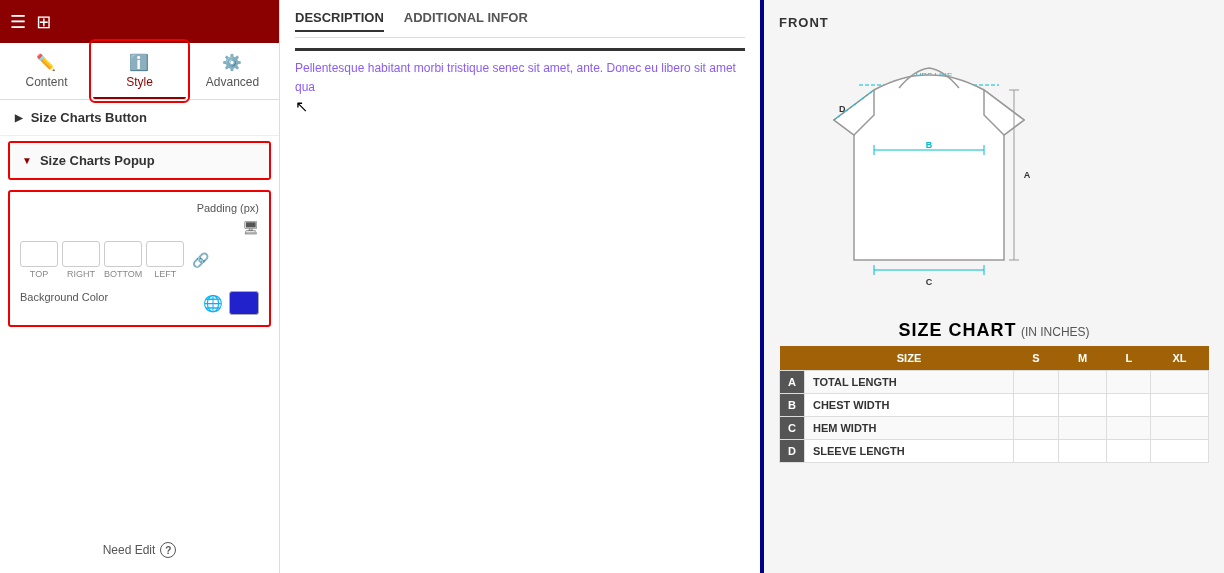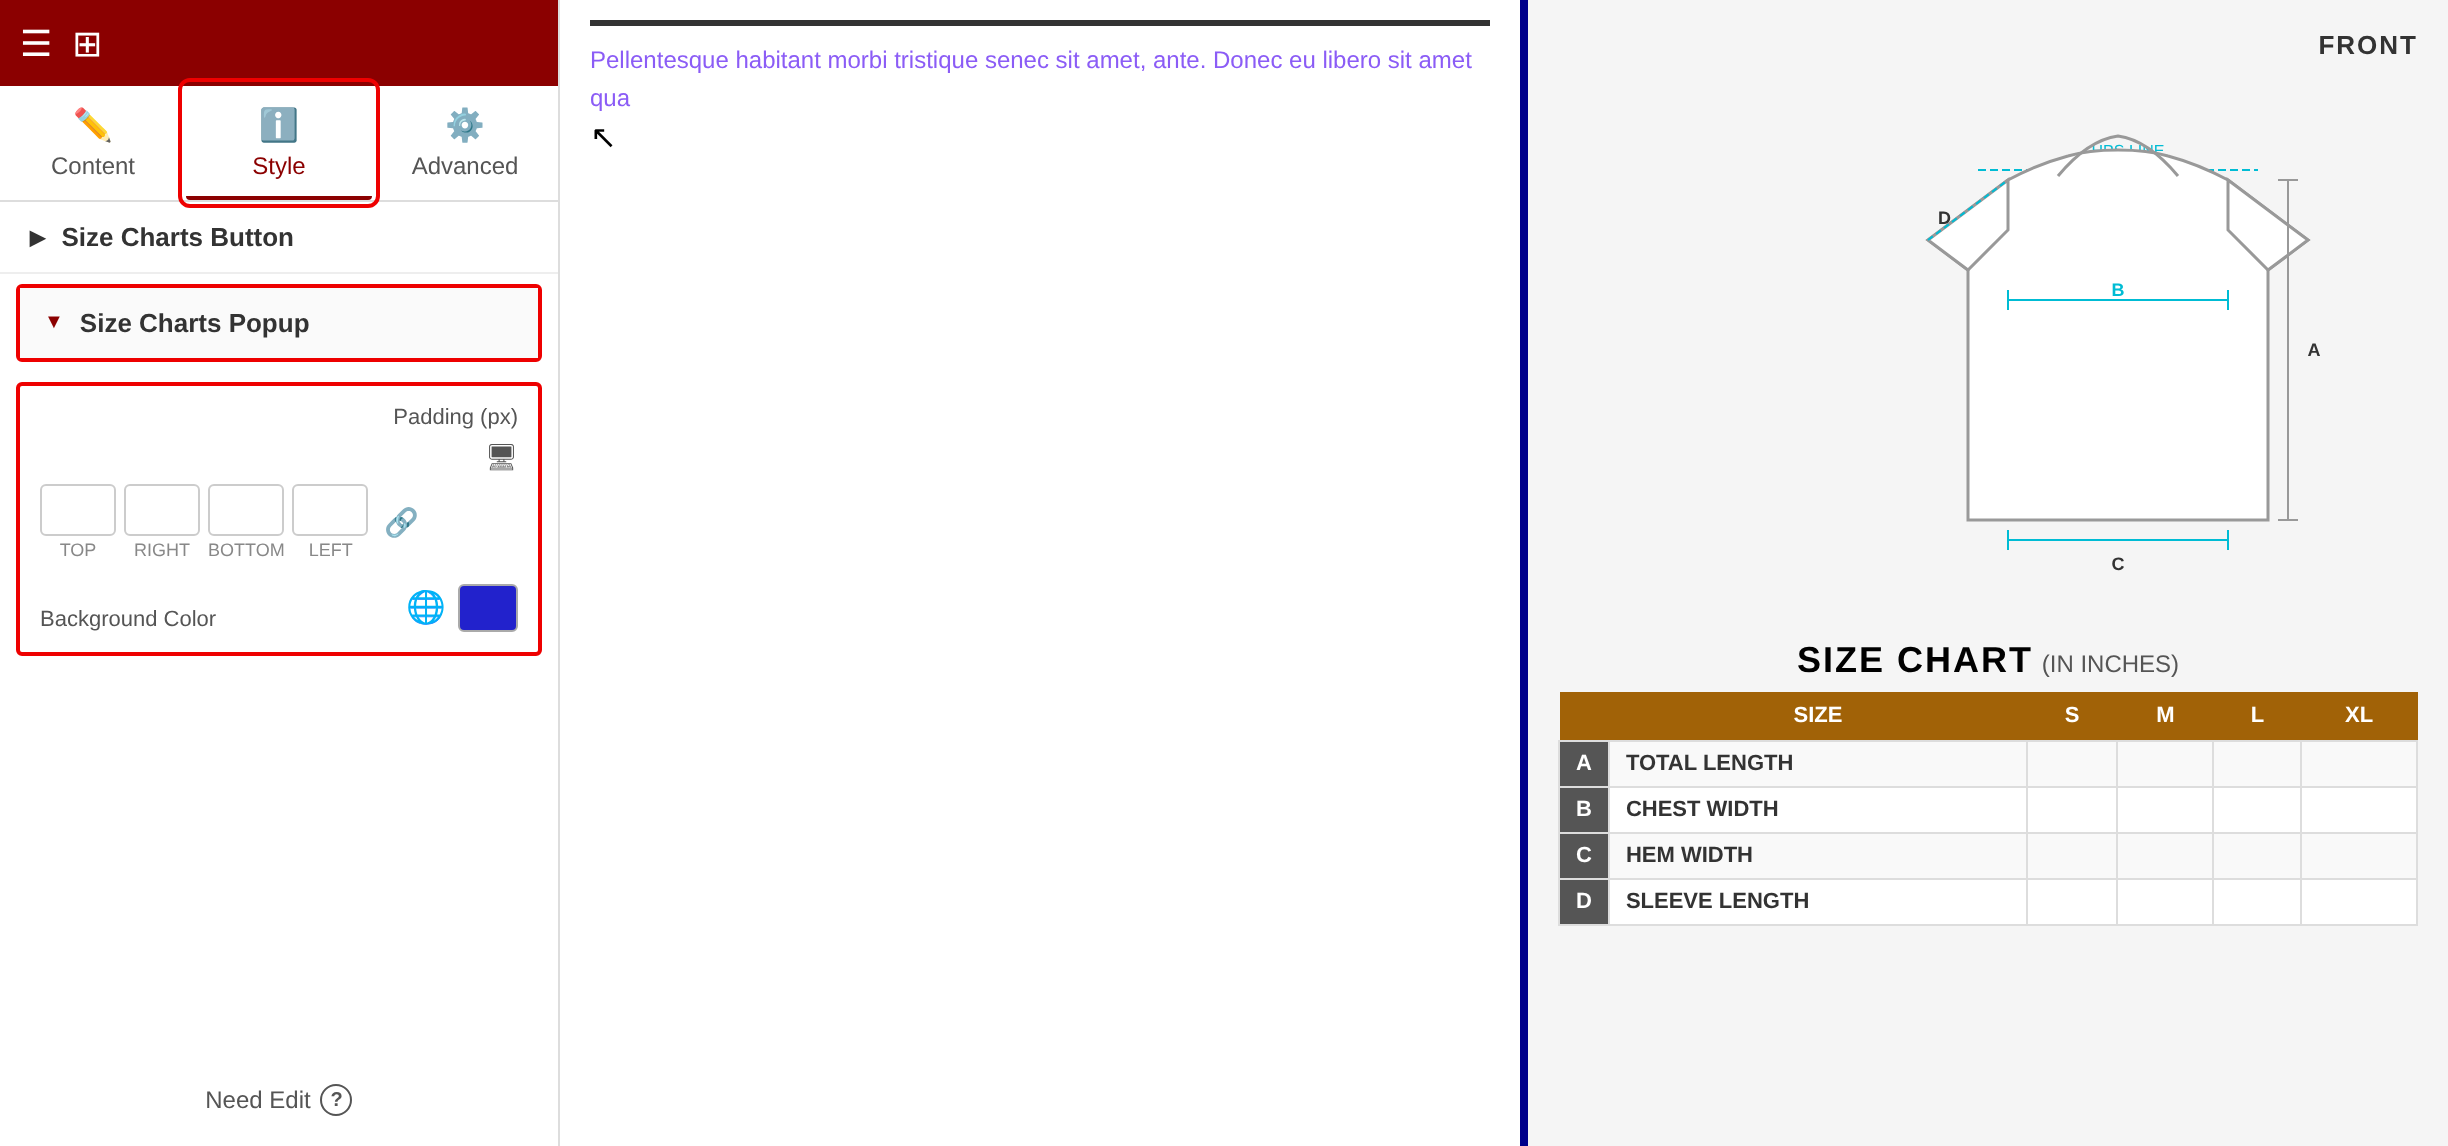--- a/index.html
+++ b/index.html
@@ -218,21 +218,21 @@
     .link-icon {
       font-size: 14px;
       color: #555;
       cursor: pointer;
       margin-left: 4px;
     }
 
     
     .bg-color-row {
       display: flex;
-      align-items: flex-end;
+      align-items: flex-start;
       justify-content: space-between;
     }
     .bg-color-label {
       font-size: 11px;
       color: #555;
     }
     .color-controls {
       display: flex;
       align-items: center;
       gap: 6px;
@@ -326,21 +326,21 @@
       font-size: 16px;
       display: inline-block;
     }
 
     
     .product-right {
       width: 460px;
       background: #f5f5f5;
       display: flex;
       flex-direction: column;
-      align-items: flex-end;
+      align-items: flex-start;
       padding: 15px;
       overflow-y: auto;
     }
 
     .front-label {
       font-size: 13px;
       font-weight: bold;
       color: #333;
       margin-bottom: 10px;
       letter-spacing: 1px;
@@ -483,20 +483,24 @@
     <span>Need Edit</span>
     <span class="help-icon">?</span>
   </div>
 
 </div>
 
 <div class="right-content">
   <div class="product-area">
 
     <div class="product-left">
+      <div class="product-tabs">
+        <div class="product-tab active">DESCRIPTION</div>
+        <div class="product-tab">ADDITIONAL INFOR</div>
+      </div>
       <div style="width:100%; height:3px; background:#333; margin-bottom:8px;"></div>
       <div class="product-text">Pellentesque habitant morbi tristique senec sit amet, ante. Donec eu libero sit amet qua</div>
       <span class="mouse-cursor">↖</span>
     </div>
 
     <div class="product-right">
 
       <div class="front-label">FRONT</div>
 
       <div class="tshirt-container">

